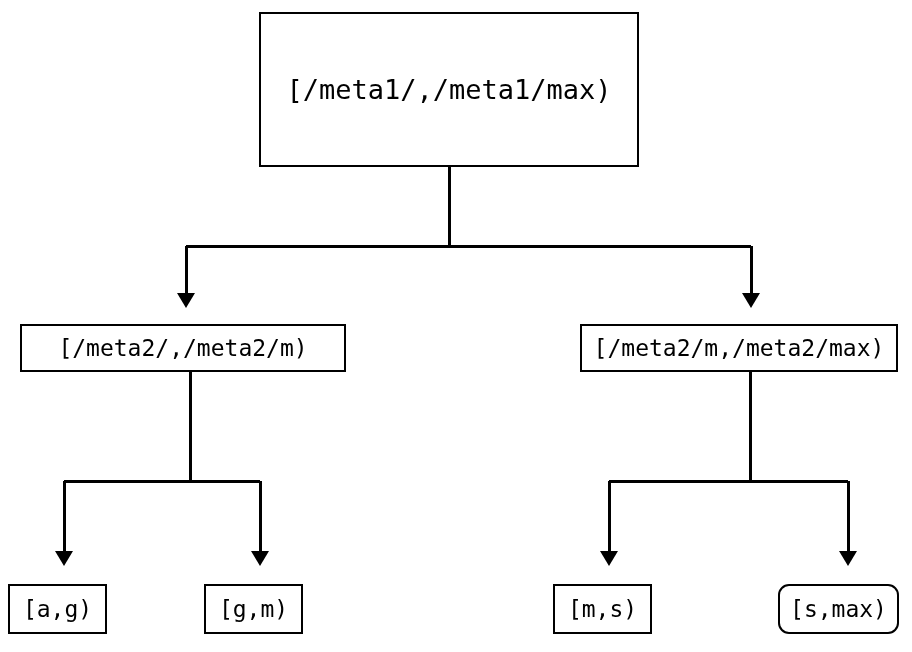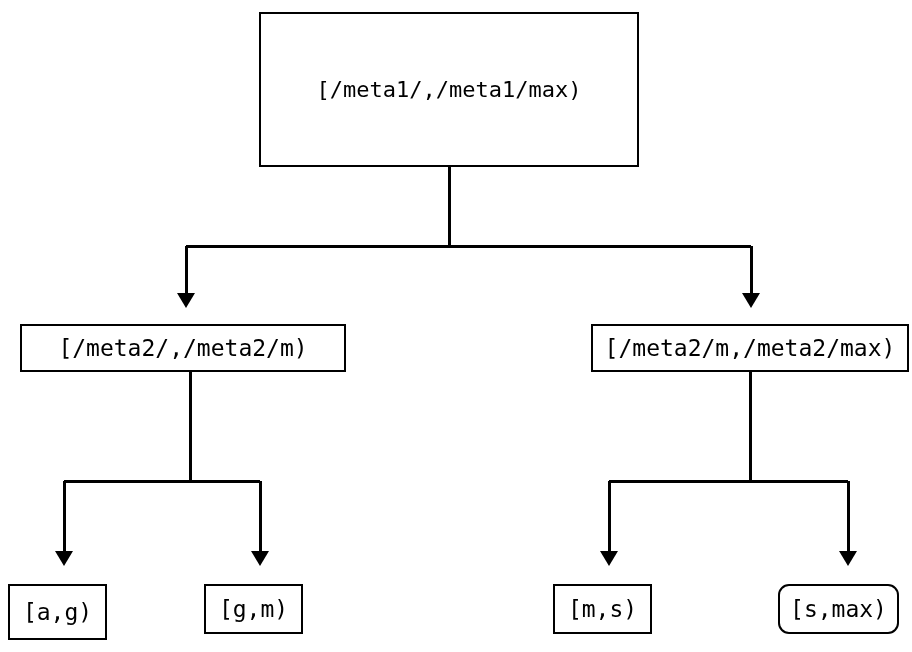--- a/index.html
+++ b/index.html
@@ -34,21 +34,21 @@
     align-items: center;
     justify-content: center;
     color: #000000;
     line-height: 1;
     white-space: pre;
   }
   .node-label {
     display: block;
     white-space: pre;
   }
-  .level-0 .node-label { font-size: 22px; }
+  .level-0 .node-label { font-size: 27px; }
   .level-1 .node-label { font-size: 23px; text-align: right; }
   .level-2 .node-label { font-size: 23px; }
 </style>
 </head>
 <body>
 
 <div id="diagram-canvas">
 
   <svg id="edge-layer" viewBox="0 0 912 652" width="912" height="652" xmlns="http://www.w3.org/2000/svg">
     <g stroke="#000000" stroke-width="3" fill="none" shape-rendering="crispEdges">
@@ -80,25 +80,25 @@
   </svg>
 
   <div class="node-box level-0" style="left:259px; top:12px; width:380px; height:155px;">
     <span class="node-label">[/meta1/,/meta1/max)</span>
   </div>
 
   <div class="node-box level-1" style="left:20px; top:324px; width:326px; height:48px;">
     <span class="node-label">[/meta2/,/meta2/m)</span>
   </div>
 
-  <div class="node-box level-1" style="left:580px; top:324px; width:318px; height:48px;margin-left:11px;">
+  <div class="node-box level-1" style="left:580px; top:324px; width:318px; height:48px;">
     <span class="node-label">[/meta2/m,/meta2/max)</span>
   </div>
 
-  <div class="node-box level-2" style="left:8px; top:584px; width:99px; height:56px;">
+  <div class="node-box level-2" style="left:8px; top:584px; width:99px; height:50px;">
     <span class="node-label">[a,g)</span>
   </div>
 
   <div class="node-box level-2" style="left:553px; top:584px; width:99px; height:50px;">
     <span class="node-label">[m,s)</span>
   </div>
 
   <div class="node-box level-2" style="left:204px; top:584px; width:99px; height:50px;">
     <span class="node-label">[g,m)</span>
   </div>

